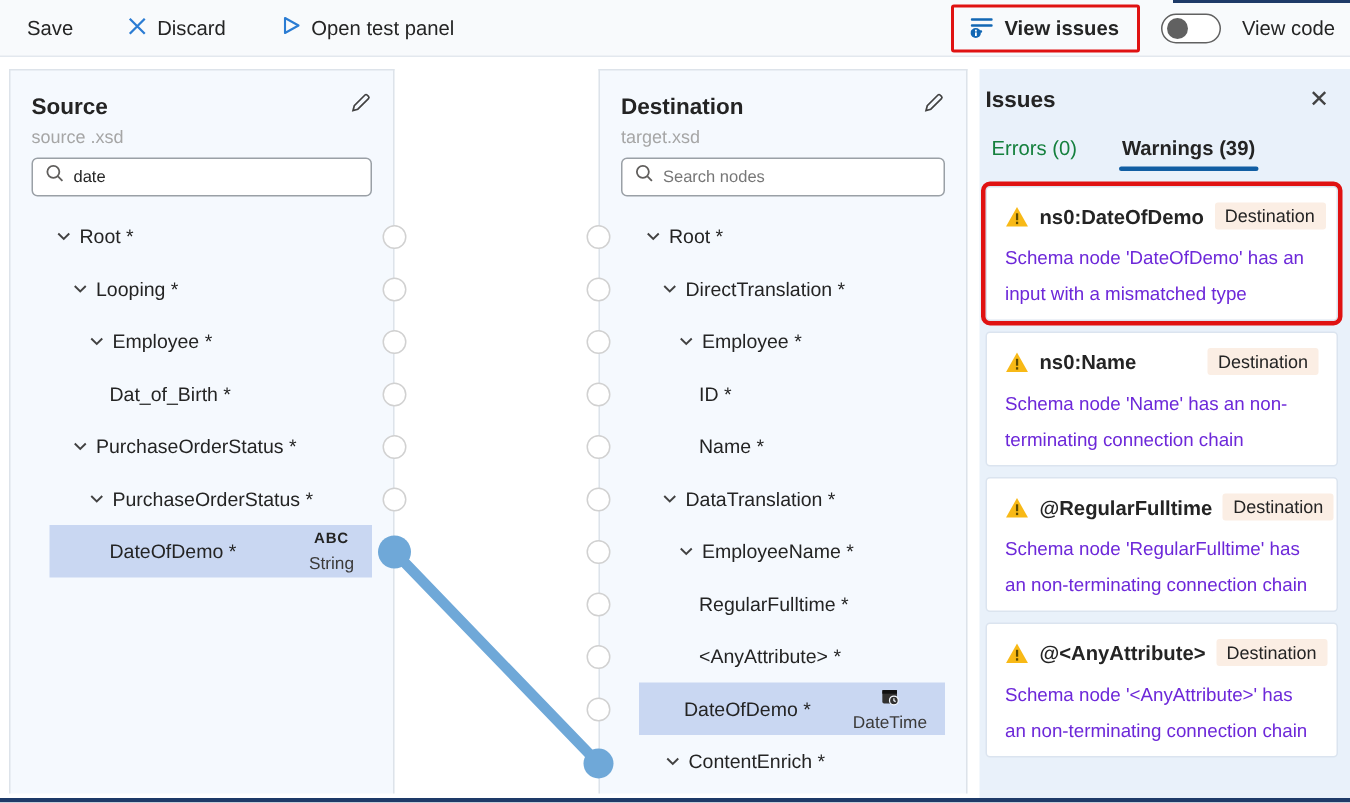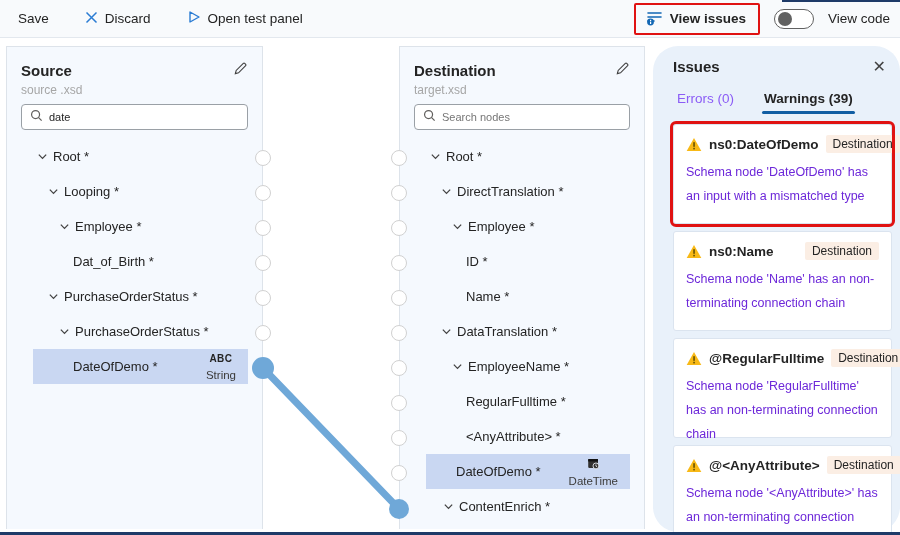--- a/index.html
+++ b/index.html
@@ -40,31 +40,31 @@
   .tree-row .lbl { white-space:nowrap; }
   .type-badge { margin-left:auto; display:flex; align-items:center; gap:5px; font-size:11.5px; color:#3b3a39;flex-direction:column; }
   .abc { font-weight:700; font-size:10px; letter-spacing:0.5px; color:#242424; }
 
   
   .cpoint { position:absolute; width:16px; height:16px; border-radius:50%; background:#ffffff;
             border:1.5px solid #d1d1d1; z-index:3; cursor:pointer; }
   .overlay-svg { position:absolute; left:0; top:0; width:900px; height:494px; z-index:4; pointer-events:none; }
 
   
-  .panel-issues { position:absolute; left:653px; top:8px; bottom:0; width:247px; background:#e9f1fa; padding:12px 8px 0 20px;border-radius:25px; }
+  .panel-issues { position:absolute; left:653px; top:8px; bottom:0; width:247px; background:#e9f1fa; padding:12px 8px 0 4px; }
   .issues-head { display:flex; align-items:center; justify-content:space-between; padding-right:6px; }
   .issues-title { font-size:15px; font-weight:700; }
   .close-x { font-size:16px; color:#424242; cursor:pointer; line-height:1; }
   .tabs { display:flex; gap:30px; margin-top:16px; padding-left:4px; }
-  .tab { font-size:13.5px; padding-bottom:8px; cursor:pointer; color:#8b5cf6; position:relative; }
+  .tab { font-size:13.5px; padding-bottom:8px; cursor:pointer; color:#15803d; position:relative; }
   .tab.active { font-weight:700; color:#242424; }
   .tab.active::after { content:""; position:absolute; left:-2px; right:-2px; bottom:0; height:3px;
                        border-radius:2px; background:#115ea3; }
   .cards { margin-top:10px; display:flex; flex-direction:column; gap:7px; }
-  .card { background:#ffffff; border:1px solid #dbe4ef; border-radius:3px; padding:10px 12px 8px 12px; height:100px; }
+  .card { background:#ffffff; border:1px solid #dbe4ef; border-radius:3px; padding:10px 12px 8px 12px; height:90px; }
   .card.flagged { outline:3px solid #e01212; outline-offset:0px; }
   .card-top { display:flex; align-items:center; gap:7px; }
   .card-name { font-size:13.5px; font-weight:700; color:#242424; white-space:nowrap; }
   .loc-badge { margin-left:auto; background:#fbeee4; color:#242424; font-size:12px; padding:2px 7px; border-radius:2px; }
   .card-msg { margin-top:7px; font-size:12.5px; color:#6d28d9; line-height:24px; }
 
   .bottom-bar { position:absolute; left:0; bottom:0; width:900px; height:3px; background:#1e3a68; }
   .top-corner { position:absolute; right:0; top:0; width:118px; height:2px; background:#1e3a68; }
 </style>
 </head>

